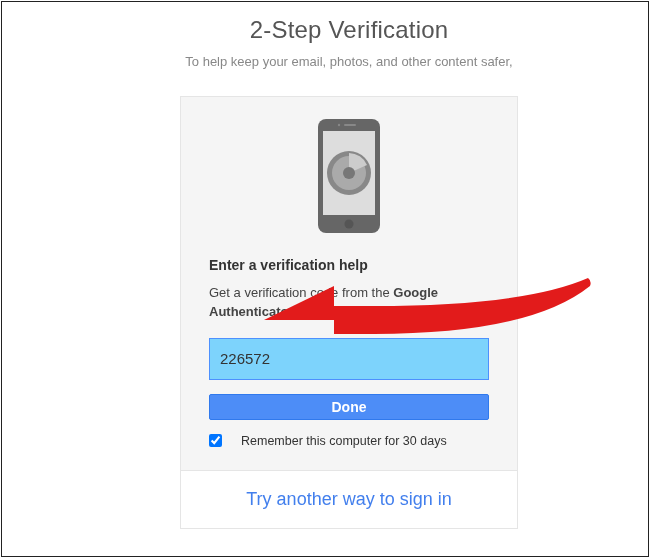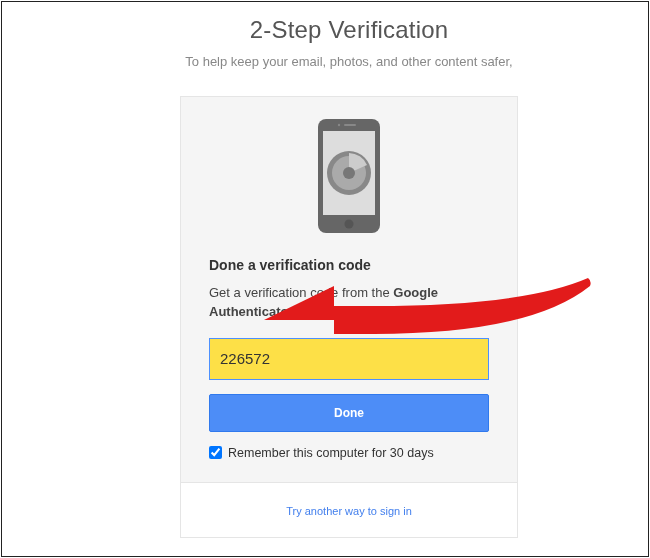--- a/index.html
+++ b/index.html
@@ -56,55 +56,55 @@
       font-size: 13px;
       color: #444;
       margin-top: 10px;
       line-height: 1.5;
     }
     .code-input {
       width: 100%;
       height: 42px;
       margin-top: 16px;
       border: 1px solid #4d90fe;
-      background: #fde047;
+      background: #7dd3fc;
       font-size: 15px;
       padding: 0 10px;
       color: #333;
       outline: none;
     }
     .done-button {
       width: 100%;
-      height: 38px;
+      height: 26px;
       margin-top: 14px;
       background: #4d8df7;
       border: 1px solid #3079ed;
       color: #fff;
-      font-size: 12px;
+      font-size: 14px;
       font-weight: bold;
       cursor: pointer;
       border-radius: 2px;
     }
     .remember-row {
       margin-top: 14px;
       display: flex;
       align-items: center;
-      gap: 6px;
+      gap: 19px;
     }
     .remember-row label {
       font-size: 12.5px;
       color: #333;
     }
     .alt-link-row {
       text-align: center;
       padding: 18px 0;
       background: #fff;
     }
     .alt-link {
-      font-size: 11px;
+      font-size: 18px;
       color: #427fed;
       text-decoration: none;
       cursor: pointer;
     }
     .arrow-overlay {
       position: absolute;
       top: 276px;
       left: 262px;
       width: 330px;
       height: 84px;
@@ -134,21 +134,21 @@
           <circle cx="39" cy="107" r="4.5" fill="#555"></circle>
           <circle cx="29" cy="8" r="1.2" fill="#888"></circle>
           <rect x="34" y="7" width="12" height="2" rx="1" fill="#888"></rect>
           <circle cx="39" cy="56" r="22" fill="#888"></circle>
           <circle cx="39" cy="56" r="17" fill="#aaa"></circle>
           <path d="M39 56 L39 36 A20 20 0 0 1 57 48 Z" fill="#ccc"></path>
           <circle cx="39" cy="56" r="6" fill="#777"></circle>
         </svg>
       </div>
 
-      <div class="prompt-title">Done a verification code</div>
+      <div class="prompt-title">Enter a verification help</div>
 
       <div class="prompt-desc">
         <span>Get a verification code from the </span><b>Google Authenticator</b><span> app</span>
       </div>
 
       <input type="text" class="code-input" value="226572" style="">
 
       <button class="done-button">Done</button>
 
       <div class="remember-row">

